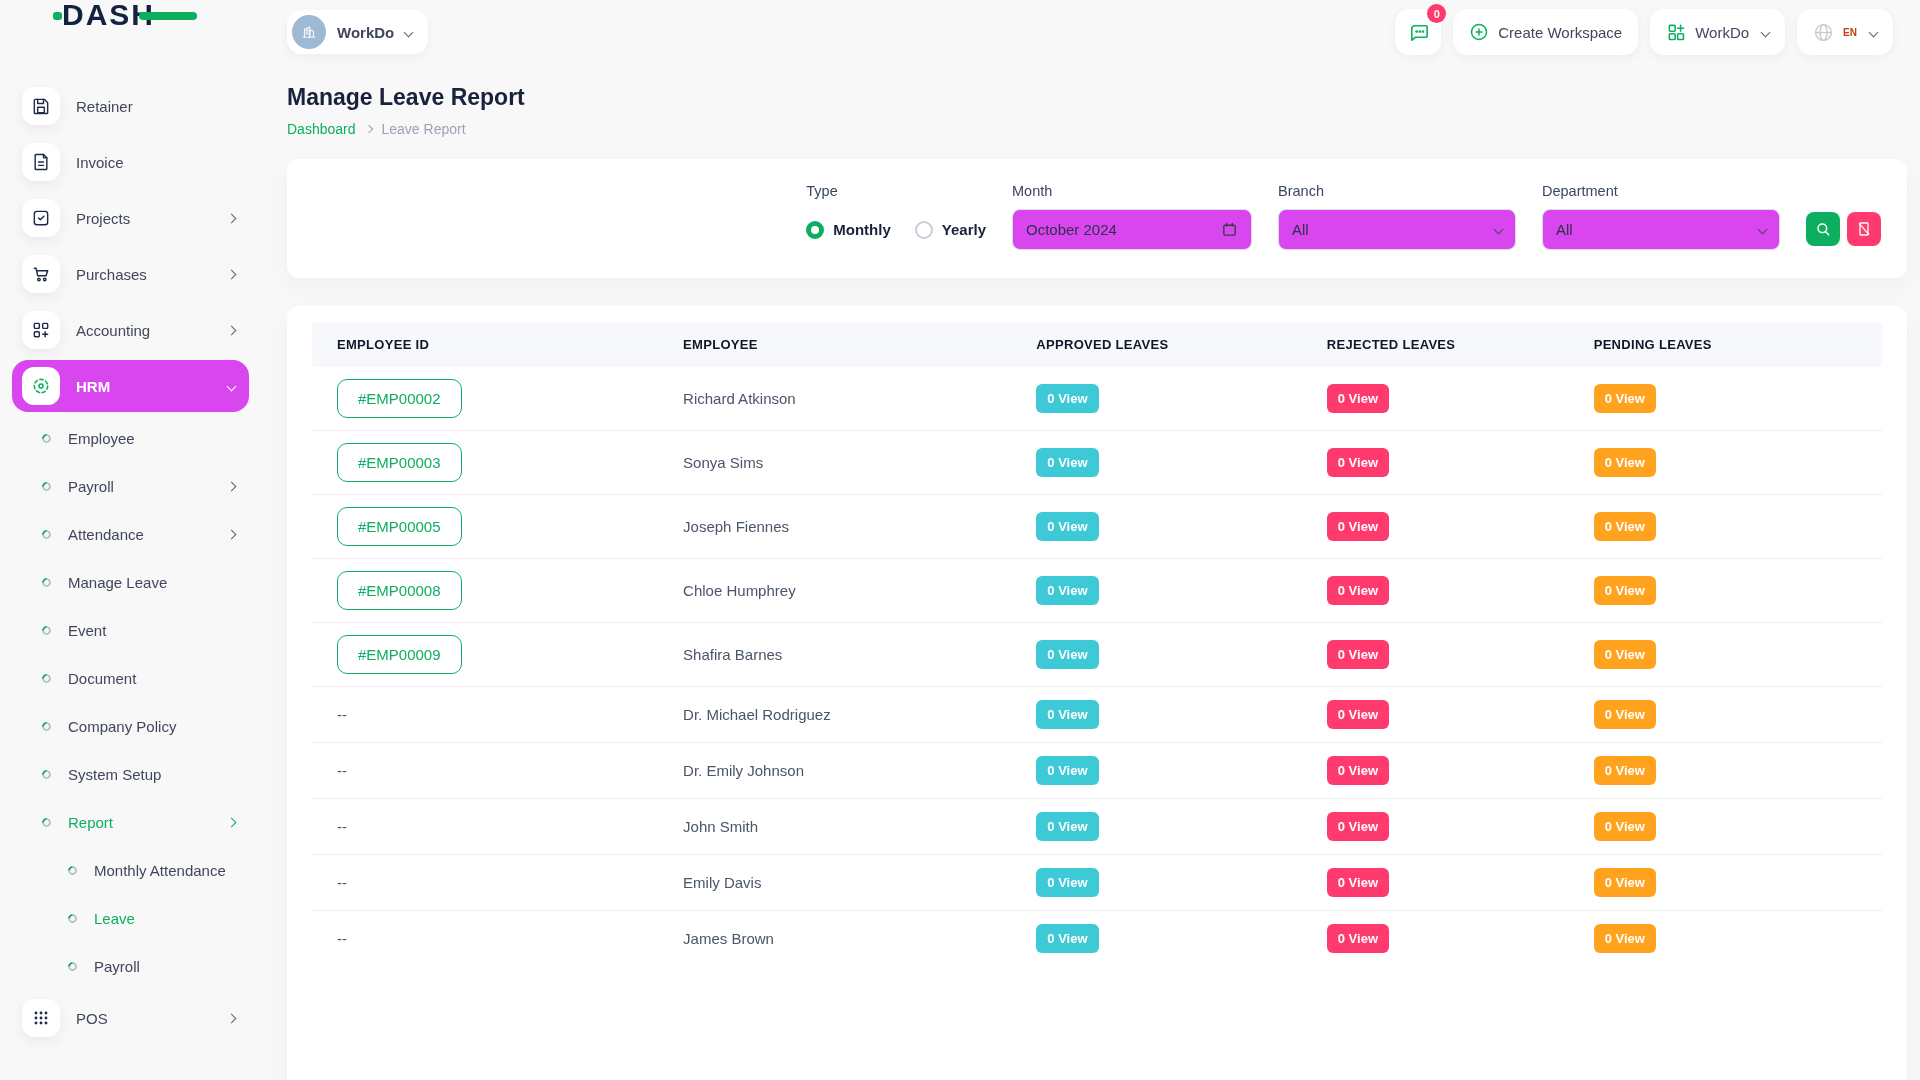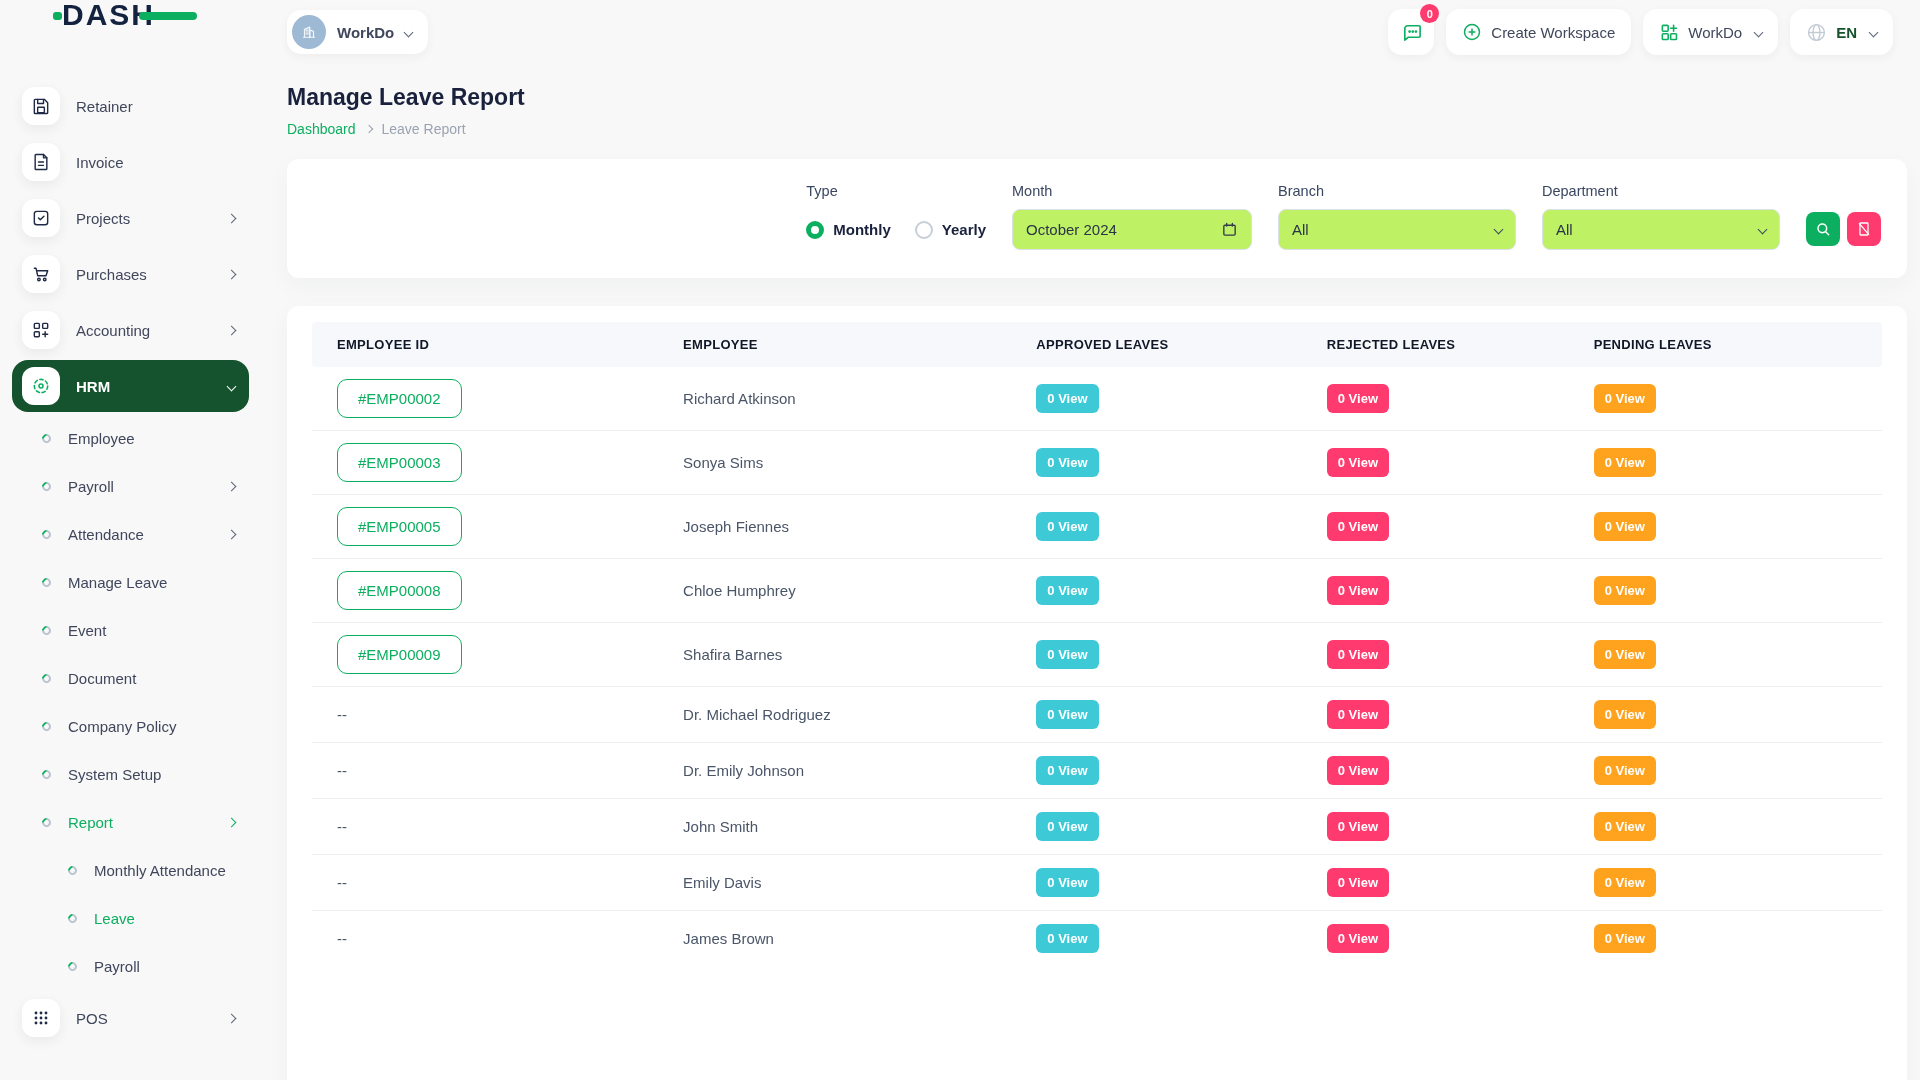--- a/index.html
+++ b/index.html
@@ -13,21 +13,21 @@
   .logo { position:relative; font-size:30px; font-weight:900; letter-spacing:2px; color:#13223f; line-height:1; }
   .logo .dash-bar { position:absolute; right:-42px; top:12px; width:58px; height:8px; border-radius:4px; background:#0caf60; }
   .logo .dash-dot { position:absolute; left:-9px; top:12px; width:9px; height:8px; border-radius:3px; background:#0caf60; }
   .nav { padding:20px 16px 0 12px; }
   .mi { display:flex; align-items:center; height:56px; gap:16px; padding-left:10px; cursor:pointer; }
   .chip { width:38px; height:38px; border-radius:12px; background:#fff; box-shadow:0 4px 12px rgba(30,41,70,.07); display:flex; align-items:center; justify-content:center; color:#1e2a46; flex:0 0 auto; }
   .mi-label { font-size:15px; color:#40475c; }
   .chev-r { width:7px; height:7px; border-right:1.8px solid #5b6478; border-bottom:1.8px solid #5b6478; transform:rotate(-45deg); display:inline-block; }
   .chev-d { width:7px; height:7px; border-right:1.8px solid #5b6478; border-bottom:1.8px solid #5b6478; transform:rotate(45deg); display:inline-block; }
   .mi .spacer { margin-left:auto; margin-right:14px; }
-  .mi.active-pill { background:#14532d; border-radius:16px; height:52px; margin:2px 0; }
+  .mi.active-pill { background:#d946ef; border-radius:16px; height:52px; margin:2px 0; }
   .mi.active-pill .chip { box-shadow:none; color:#0caf60; }
   .mi.active-pill .mi-label { color:#fff; font-weight:700; }
   .mi.active-pill .chev-d { border-color:#fff; }
   .sub { display:flex; align-items:center; height:48px; gap:17px; padding-left:30px; cursor:pointer; }
   .subsub { padding-left:56px; }
   .dot { width:9px; height:9px; border-radius:50%; border:2px solid #b9c2cd; border-left-color:#0caf60; transform:rotate(45deg); flex:0 0 auto; }
   .sub-label { font-size:15px; color:#40475c; }
   .sub.green .sub-label { color:#0caf60; }
   .sub.green .chev-r { border-color:#0caf60; }
 
@@ -35,41 +35,41 @@
   .main { position:absolute; left:265px; top:0; right:0; }
   .topbar { height:58px; display:flex; align-items:center; padding:6px 27px 0 22px; }
   .ws-pill { display:flex; align-items:center; gap:11px; background:#fff; border-radius:14px; height:44px; padding:5px 16px 5px 5px; box-shadow:0 3px 10px rgba(30,41,70,.05); cursor:pointer; }
   .avatar { width:34px; height:34px; border-radius:50%; background:#9db9d3; display:flex; align-items:center; justify-content:center; color:#f2f6fa; }
   .ws-label { font-size:15px; font-weight:600; color:#40475c; }
   .tb-right { margin-left:auto; display:flex; align-items:center; gap:12px; }
   .icon-btn { position:relative; width:46px; height:46px; background:#fff; border-radius:14px; display:flex; align-items:center; justify-content:center; box-shadow:0 3px 10px rgba(30,41,70,.05); cursor:pointer; color:#0caf60; }
   .badge-count { position:absolute; top:-5px; right:-5px; min-width:19px; height:19px; border-radius:10px; background:#ff3a6e; color:#fff; font-size:11px; font-weight:700; display:flex; align-items:center; justify-content:center; padding:0 5px; }
   .pill-btn { height:46px; background:#fff; border-radius:14px; display:flex; align-items:center; gap:9px; padding:0 16px; box-shadow:0 3px 10px rgba(30,41,70,.05); font-size:15px; color:#40475c; cursor:pointer; }
   .pill-btn .chev-d { margin-left:4px; }
-  .lang-en { color:#14532d; font-weight:700; font-size:15px; }
+  .lang-en { color:#c2410c; font-weight:700; font-size:10px; }
 
   
   .content { padding:12px 13px 0 22px; }
   .page-title { font-size:23px; font-weight:700; color:#19213d; margin-top:14px; }
   .breadcrumb { display:flex; align-items:center; gap:10px; margin-top:10px; font-size:14px; }
   .bc-link { color:#0caf60; cursor:pointer; }
   .bc-sep { width:6px; height:6px; border-right:1.6px solid #9aa3b2; border-bottom:1.6px solid #9aa3b2; transform:rotate(-45deg); }
   .bc-current { color:#9aa3b2; }
 
   
   .card { background:#fff; border-radius:12px; box-shadow:0 8px 24px rgba(30,41,70,.04); }
   .filter-card { margin-top:22px; padding:24px 26px 28px; display:flex; justify-content:flex-end; align-items:flex-start; gap:26px; }
   .fgroup { display:flex; flex-direction:column; gap:10px; }
   .flabel { font-size:14.5px; color:#3a4761; }
   .radio-row { display:flex; align-items:center; gap:24px; height:41px; }
   .radio-opt { display:flex; align-items:center; gap:9px; cursor:pointer; }
   .radio { width:18px; height:18px; border-radius:50%; border:2px solid #c6ced8; background:#fff; flex:0 0 auto; }
   .radio.checked { border:5.5px solid #0caf60; }
   .radio-label { font-size:15px; font-weight:700; color:#19213d; }
-  .field { height:41px; border:1px solid #dbe0e6; border-radius:8px; background:#bef264; display:flex; align-items:center; padding:0 13px; font-size:15px; color:#2b3348; cursor:pointer; }
+  .field { height:41px; border:1px solid #dbe0e6; border-radius:8px; background:#d946ef; display:flex; align-items:center; padding:0 13px; font-size:15px; color:#2b3348; cursor:pointer; }
   .month-field { width:240px; justify-content:space-between; }
   .select-field { width:238px; justify-content:space-between; color:#2b3348; }
   .select-field .chev-d { border-color:#3a4761; }
   .fbuttons { display:flex; gap:7px; margin-top:29px; }
   .btn-sq { width:34px; height:34px; border-radius:8px; border:none; display:flex; align-items:center; justify-content:center; cursor:pointer; color:#fff; }
   .btn-search { background:#0caf60; }
   .btn-reset { background:#ff3a6e; }
 
   
   .table-card { margin-top:28px; padding:16px 25px 0; min-height:900px; }

